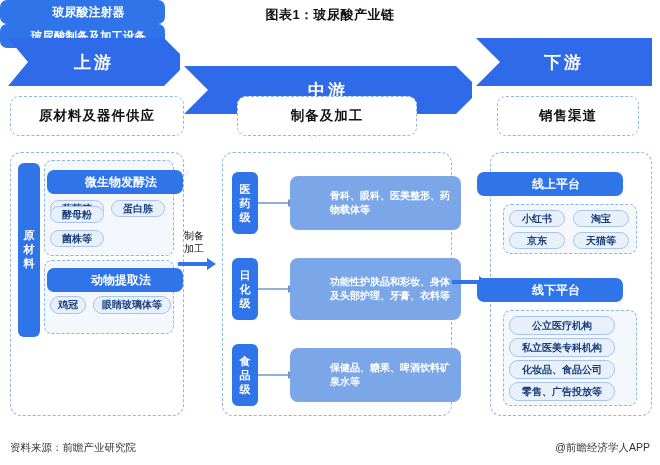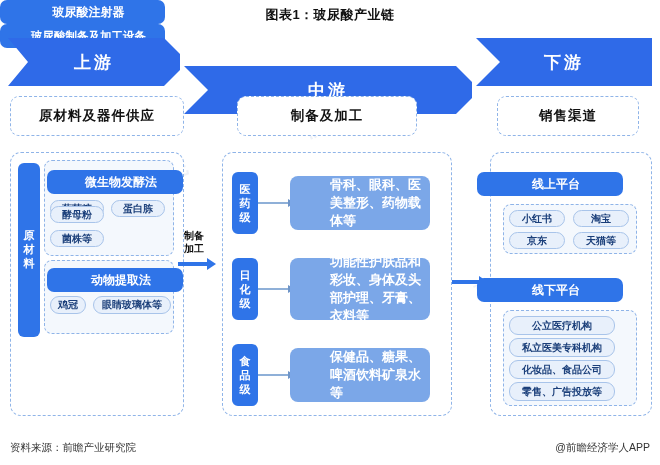--- a/index.html
+++ b/index.html
@@ -89,21 +89,21 @@
   .cr1{left:50px;top:200px;}
   .cr2{left:50px;top:206px;flex-direction:column;}
   .cr1 .chip,.cr2 .chip{width:54px;height:17px;}
   .cr3{left:50px;top:296px;}
   .cr3 .chip.a{width:36px;height:18px;}
   .cr3 .chip.b{width:78px;height:18px;}
 
   
   .conn1label{
     position:absolute;left:176px;top:230px;width:36px;
-    text-align:center;font-size:10px;font-weight:bold;color:#111;line-height:1.25;
+    text-align:center;font-size:10px;font-weight:normal;color:#111;line-height:1.25;
   }
   .arrow{position:absolute;height:0;}
   .arrow .shaft{position:absolute;left:0;top:-2px;height:4px;background:#2f74e8;}
   .arrow .head{
     position:absolute;top:-6px;width:0;height:0;
     border-top:6px solid transparent;border-bottom:6px solid transparent;
     border-left:9px solid #2f74e8;
   }
   .arr1{left:178px;top:264px;width:38px;}
   .arr1 .shaft{width:29px;}
@@ -114,21 +114,21 @@
 
   
   .gradebox{
     position:absolute;width:26px;background:#2f74e8;color:#fff;border-radius:6px;
     display:flex;flex-direction:column;align-items:center;justify-content:center;
     font-size:11px;font-weight:bold;line-height:1.3;
   }
   .g1{left:232px;top:172px;height:62px;}
   .g2{left:232px;top:258px;height:62px;}
   .g3{left:232px;top:344px;height:62px;}
-  .midcontent{position:absolute;left:290px;width:140px;font-size:13px;padding-left:40px;}
+  .midcontent{position:absolute;left:290px;width:171px;font-size:10px;padding-left:40px;}
   .m1{top:176px;height:54px;}
   .m2{top:258px;height:62px;}
   .m3{top:348px;height:54px;}
   .smallarrow{position:absolute;height:0;}
   .smallarrow .shaft{position:absolute;left:0;top:-1px;height:2px;background:#8fb0d8;width:30px;}
   .smallarrow .head{
     position:absolute;left:30px;top:-4px;width:0;height:0;
     border-top:4px solid transparent;border-bottom:4px solid transparent;
     border-left:7px solid #6f95c8;
   }

